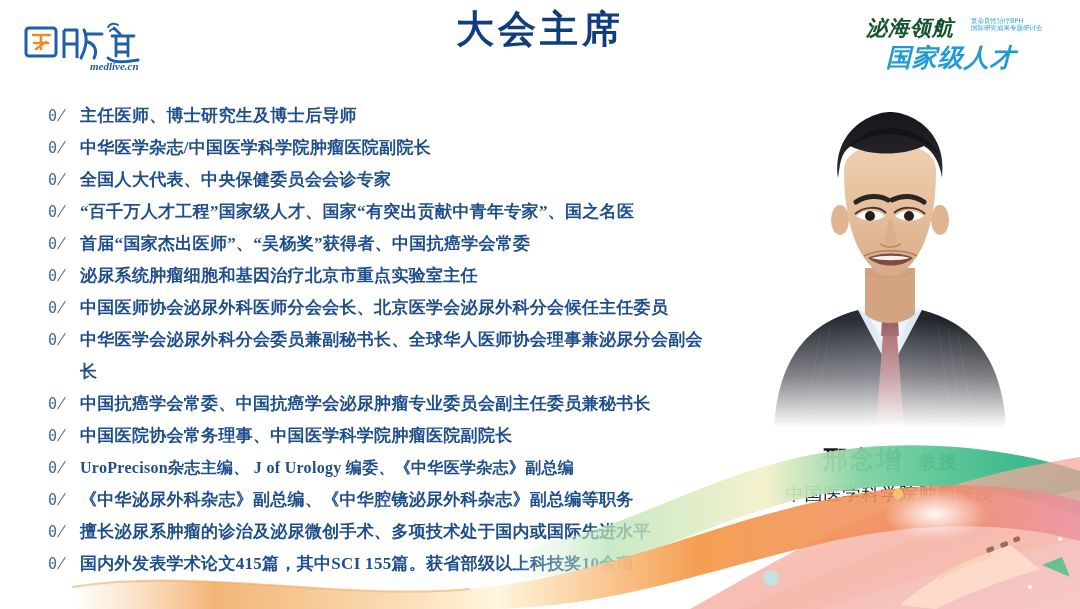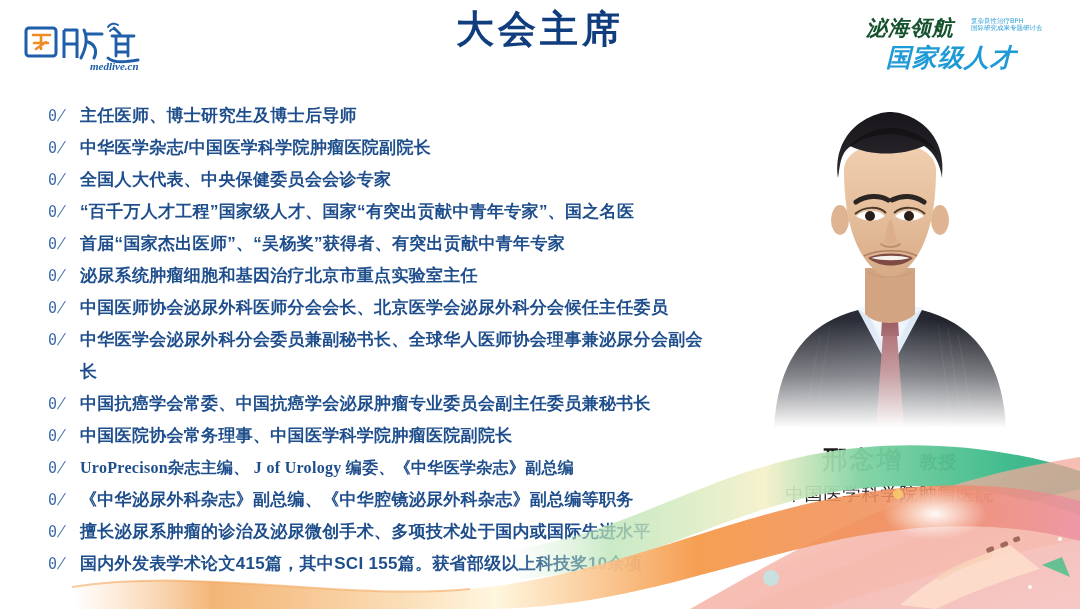--- a/index.html
+++ b/index.html
@@ -103,21 +103,21 @@
     color: #3C69A8;
     font-size: 15px;
     font-family: "DejaVu Sans Mono", "Liberation Mono", monospace;
     text-align: left;
   }
   .bullet-text {
     flex: 1 1 auto;
     color: #1F4E8C;
     font-size: 17px;
     font-weight: bold;
-    font-family: Liberation Sans, sans-serif;
+    font-family: Liberation Serif, serif;
     letter-spacing: 0.3px;
     white-space: nowrap;
   }
   .bullet-text.mono {
     font-family: Liberation Serif, serif;
     font-size: 16px;
   }
   .bullet-cont {
     display: flex;
     height: 32px;
@@ -231,21 +231,21 @@
       <div class="bullet-row">
         <span class="bullet-mark">0̸</span>
         <span class="bullet-text">全国人大代表、中央保健委员会会诊专家</span>
       </div>
       <div class="bullet-row">
         <span class="bullet-mark">0̸</span>
         <span class="bullet-text">“百千万人才工程”国家级人才、国家“有突出贡献中青年专家”、国之名医</span>
       </div>
       <div class="bullet-row">
         <span class="bullet-mark">0̸</span>
-        <span class="bullet-text">首届“国家杰出医师”、“吴杨奖”获得者、有突出贡献中青年专家</span>
+        <span class="bullet-text">首届“国家杰出医师”、“吴杨奖”获得者、中国抗癌学会常委</span>
       </div>
       <div class="bullet-row">
         <span class="bullet-mark">0̸</span>
         <span class="bullet-text">泌尿系统肿瘤细胞和基因治疗北京市重点实验室主任</span>
       </div>
       <div class="bullet-row">
         <span class="bullet-mark">0̸</span>
         <span class="bullet-text">中国医师协会泌尿外科医师分会会长、北京医学会泌尿外科分会候任主任委员</span>
       </div>
       <div class="bullet-row">

